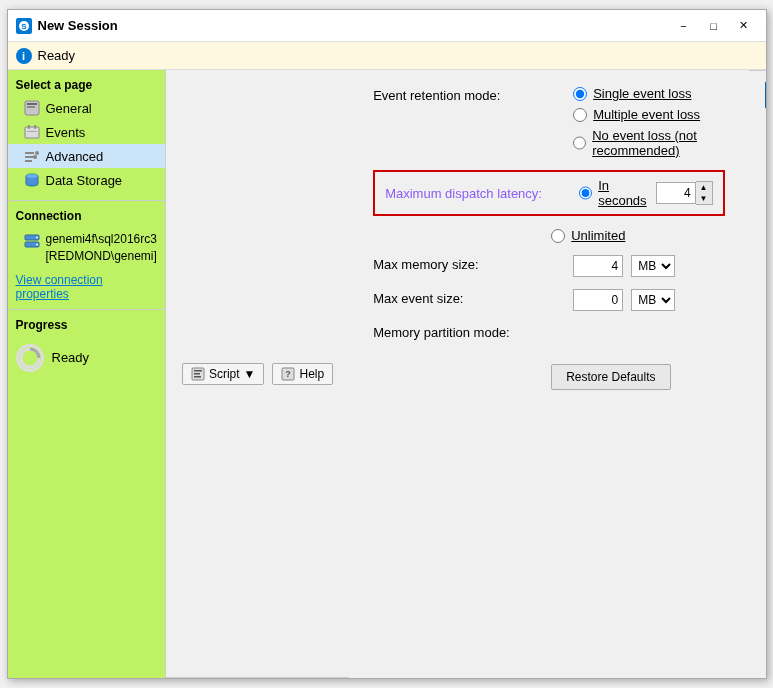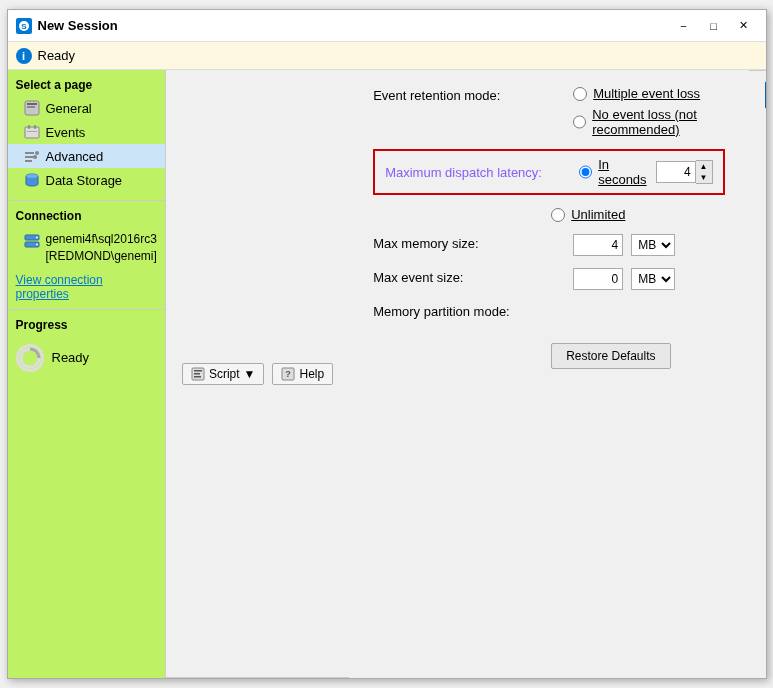--- a/index.html
+++ b/index.html
@@ -472,20 +472,24 @@
           <span>Help</span>
         </button>
       </div>
 
       <div class="form-area">
         
         <div class="form-row">
           <div class="form-label">Event retention mode:</div>
           <div class="form-controls radio-group">
             <label class="radio-item">
+              <input type="radio" name="retention" class="radio-input" checked="" style="">
+              <span class="radio-label underline">Single event loss</span>
+            </label>
+            <label class="radio-item">
               <input type="radio" name="retention" class="radio-input" style="">
               <span class="radio-label underline">Multiple event loss</span>
             </label>
             <label class="radio-item">
               <input type="radio" name="retention" class="radio-input" style="">
               <span class="radio-label underline">No event loss (not recommended)</span>
             </label>
           </div>
         </div>
 

